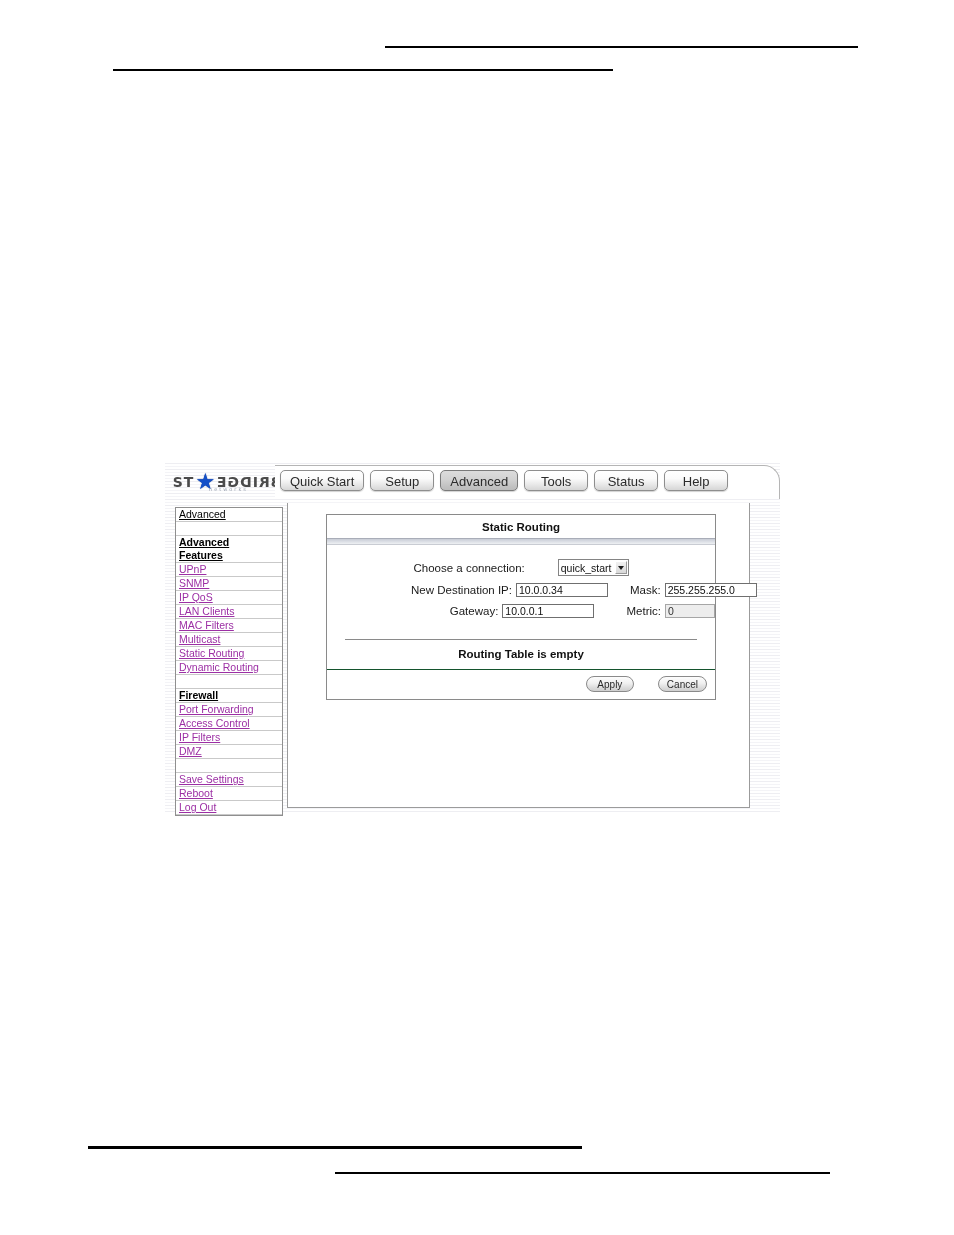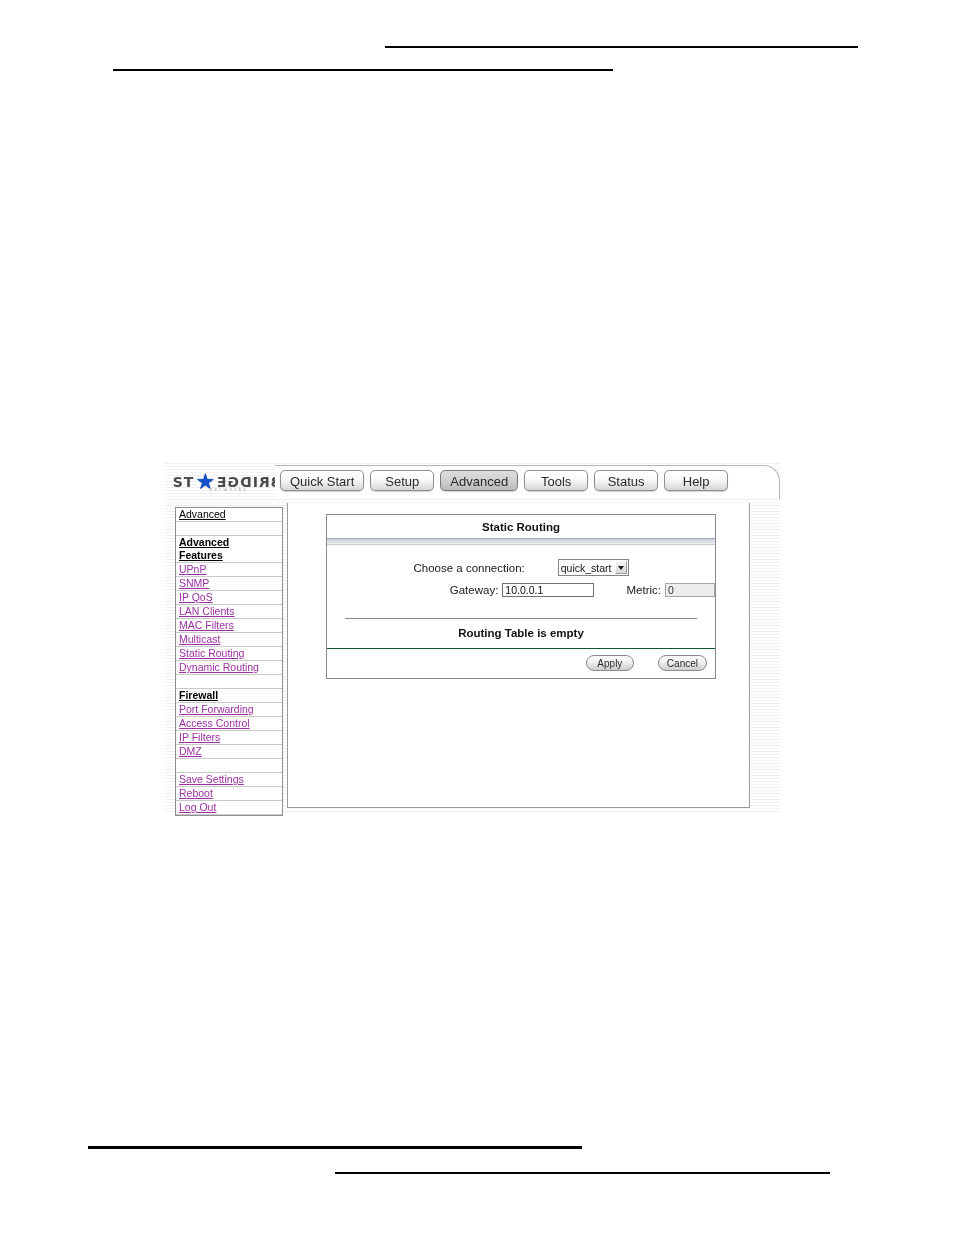--- a/index.html
+++ b/index.html
@@ -386,20 +386,26 @@
           <div class="form-row connrow">
             <span class="lbl">Choose a connection:</span>
             <span class="sel">
               <span class="selval">quick_start</span>
               <span class="arrowbox">
                   <i></i>
                 </span>
             </span>
           </div>
 
+          <div class="form-row" style="justify-content:flex-start;padding-left:84px;">
+            <span class="lbl" style="width:122px;">New Destination IP:</span>
+            <input class="txt" style="width: 92px; margin-left: 4px;" value="10.0.0.34">
+            <span class="lbl" style="width:54px;margin-left:22px;">Mask:</span>
+            <input class="txt" style="width: 92px; margin-left: 4px;" value="255.255.255.0">
+          </div>
 
           <div class="form-row" style="justify-content:flex-start;padding-left:84px;">
             <span class="lbl" style="width:122px;">Gateway:</span>
             <input class="txt" style="width: 92px; margin-left: 4px;" value="10.0.0.1">
             <span class="lbl" style="width:54px;margin-left:28px;">Metric:</span>
             <input class="txt dim" style="width: 50px; margin-left: 4px;" value="0">
           </div>
 
         </div>
 

